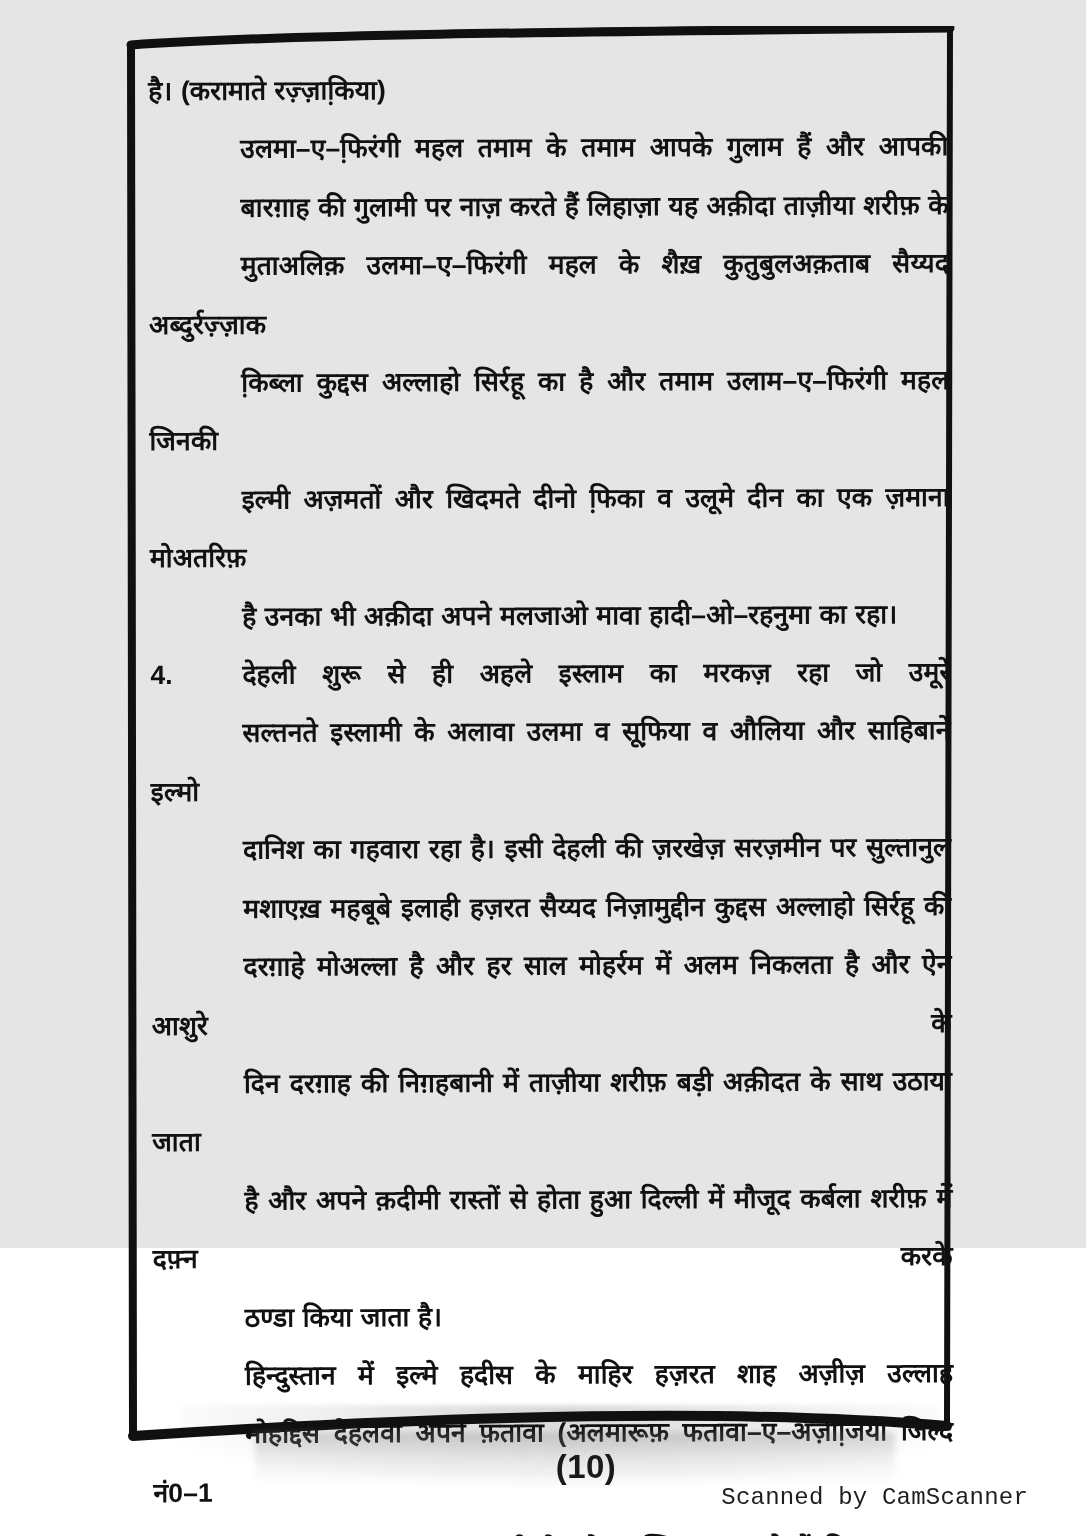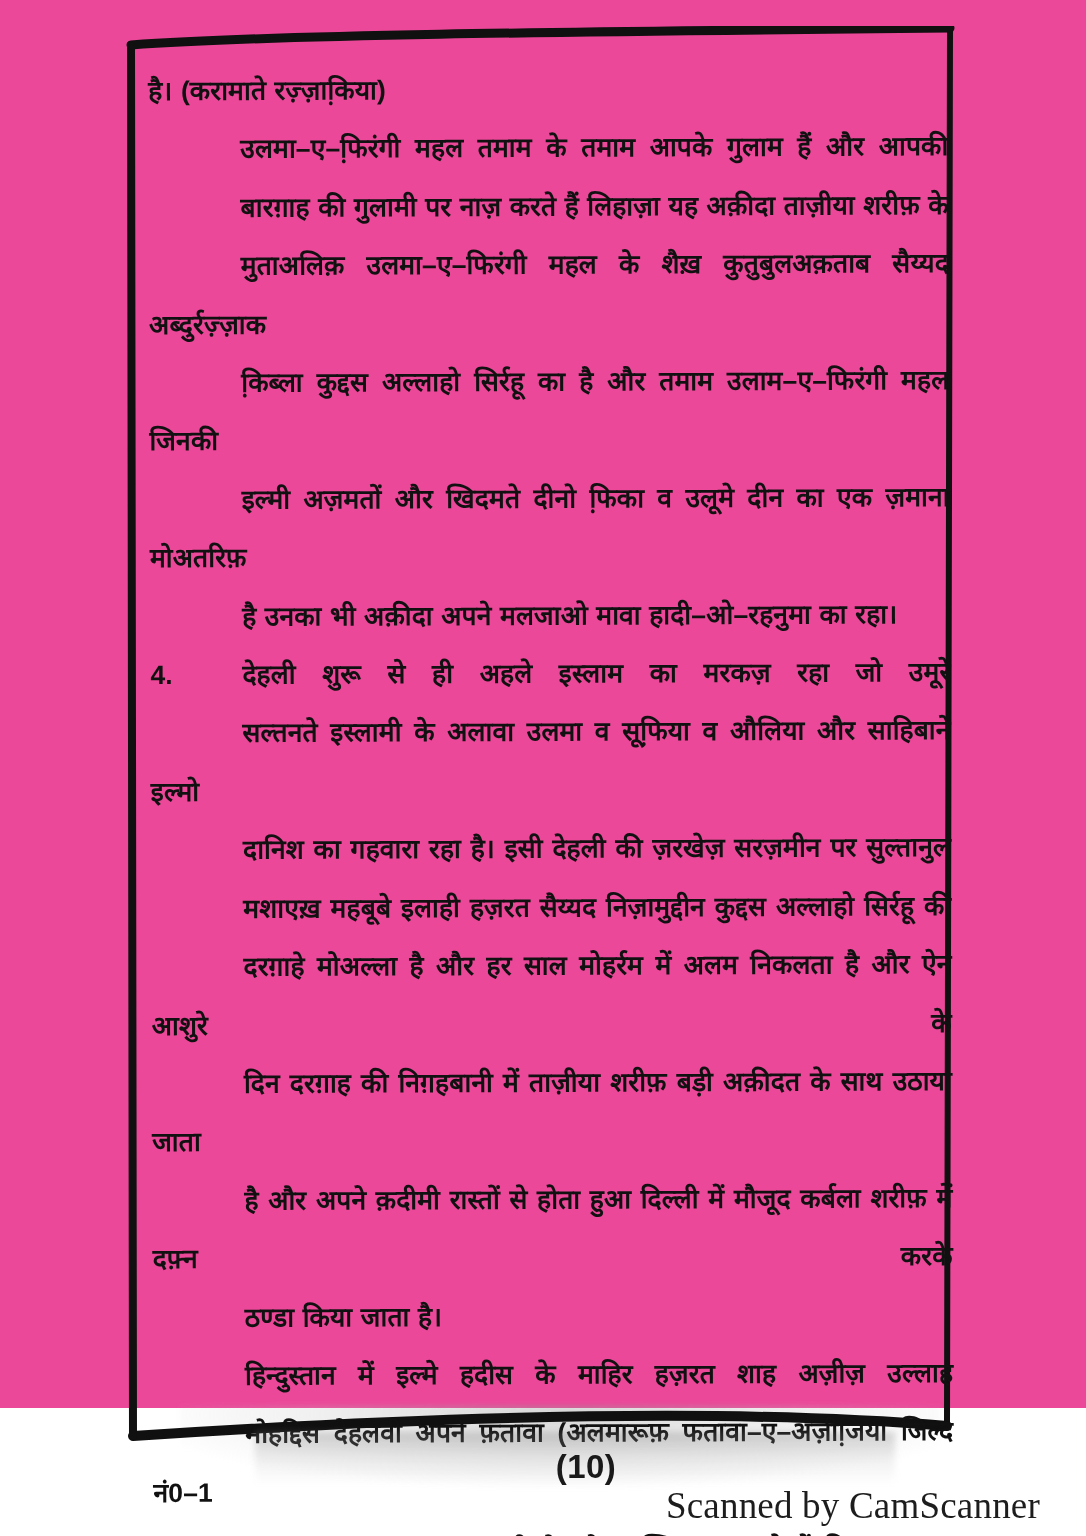--- a/index.html
+++ b/index.html
@@ -14,22 +14,22 @@
     position: relative;
     overflow: hidden;
     font-family: "Liberation Sans", "DejaVu Sans", sans-serif;
   }
 
   
   #scan-sheet {
     position: absolute;
     left: 0; top: 0;
     width: 1086px;
-    height: 1408px;
-    background: #ec4899;
+    height: 1248px;
+    background: #e5e5e5;
   }
 
   
   #paper-shadow {
     position: absolute;
     left: 180px;
     top: 1405px;
     width: 760px;
     height: 95px;
     background: radial-gradient(ellipse 70% 100% at 50% 10%,
@@ -114,24 +114,24 @@
     font-size: 33px;
     font-weight: 600;
     color: #1a1a1a;
     letter-spacing: 0.5px;
     margin-left: 43px;
   }
 
   
   #camscanner-watermark {
     position: absolute;
-    right: 46px;
+    right: 58px;
     top: 1484px;
-    font-family: Liberation Serif, serif;
-    font-size: 37px;
+    font-family: Liberation Mono, monospace;
+    font-size: 24px;
     color: #1d1d1d;
     letter-spacing: 0.2px;
     white-space: nowrap;
   }
 
   
   #scan-edge-band {
     position: absolute;
     left: 255px;
     top: 1432px;

